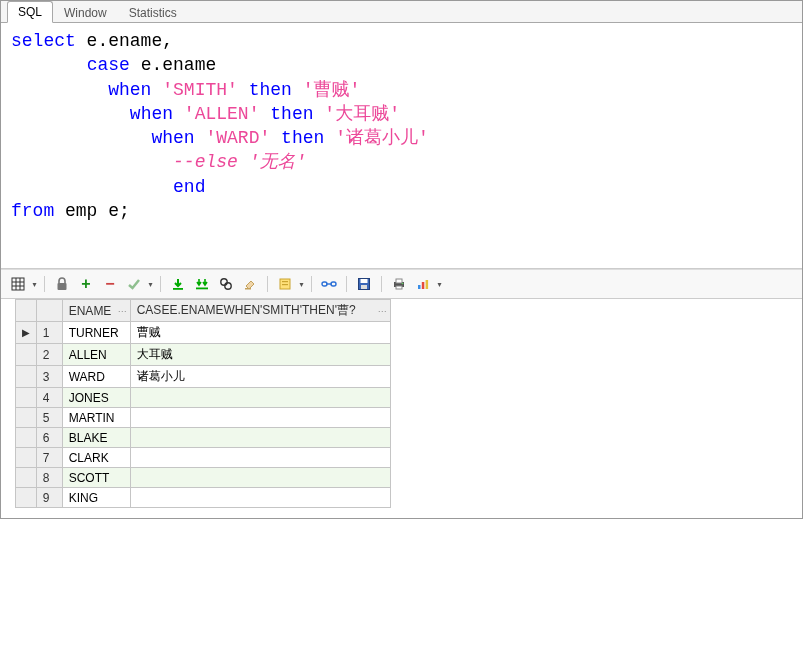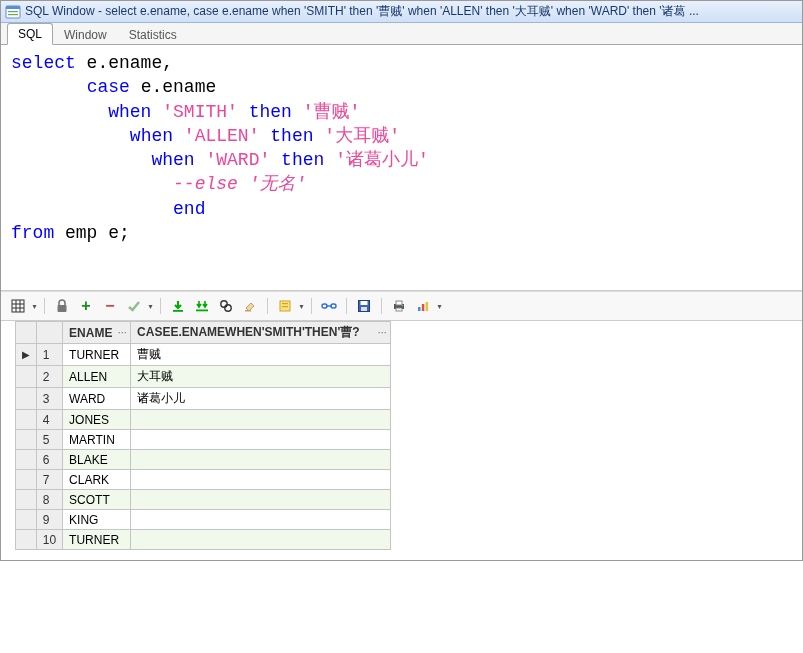--- a/index.html
+++ b/index.html
@@ -111,21 +111,21 @@
   }
   table.grid th, table.grid td {
     border: 1px solid #c5c5c5;
     padding: 2px 6px;
     text-align: left;
     height: 20px;
     background: #fff;
   }
   table.grid th {
     background: #eee;
-    font-weight: bold;
+    font-weight: normal;
     color: #333;
     position: relative;
   }
   table.grid th .sort {
     position: absolute;
     right: 3px;
     top: 50%;
     transform: translateY(-50%);
     font-size: 9px;
     color: #888;
@@ -145,31 +145,20 @@
   }
   tr.alt td.cell { background: #f0f9ec; }
   .col-ename { width: 68px; }
   .col-case { width: 260px; }
 </style>
 </head>
 <body>
 
 <div class="outer">
 
-  <div class="titlebar">
-    <span class="titlebar-icon">
-      <svg viewBox="0 0 16 16">
-          <rect x="1" y="2" width="14" height="12" rx="1" fill="#fff" stroke="#5a8fd6"></rect>
-          <rect x="1" y="2" width="14" height="3" fill="#5a8fd6"></rect>
-          <rect x="3" y="7" width="10" height="1.2" fill="#6aa84f"></rect>
-          <rect x="3" y="10" width="10" height="1.2" fill="#6aa84f"></rect>
-        </svg>
-    </span>
-    <span>SQL Window - select e.ename, case e.ename when 'SMITH' then '曹贼' when 'ALLEN' then '大耳贼' when 'WARD' then '诸葛 ...</span>
-  </div>
 
   <div class="tabbar">
     <div class="tab active">SQL</div>
     <div class="tab">Window</div>
     <div class="tab">Statistics</div>
   </div>
 
   <div class="editor"><span class="kw">select</span><span> e.ename,</span>
 <span>       </span><span class="kw">case</span><span> e.ename</span>
 <span>         </span><span class="kw">when</span><span> </span><span class="str">'SMITH'</span><span> </span><span class="kw">then</span><span> </span><span class="str">'曹贼'</span>
@@ -333,23 +322,17 @@
             <td class="rownum">8</td>
             <td class="cell col-ename">SCOTT</td>
             <td class="cell col-case"></td>
           </tr>
           <tr>
             <td class="rowmark"></td>
             <td class="rownum">9</td>
             <td class="cell col-ename">KING</td>
             <td class="cell col-case"></td>
           </tr>
-          <tr class="alt">
-            <td class="rowmark"></td>
-            <td class="rownum">10</td>
-            <td class="cell col-ename">TURNER</td>
-            <td class="cell col-case"></td>
-          </tr>
         </tbody>
     </table>
   </div>
 
 </div>
 
 </body></html>

